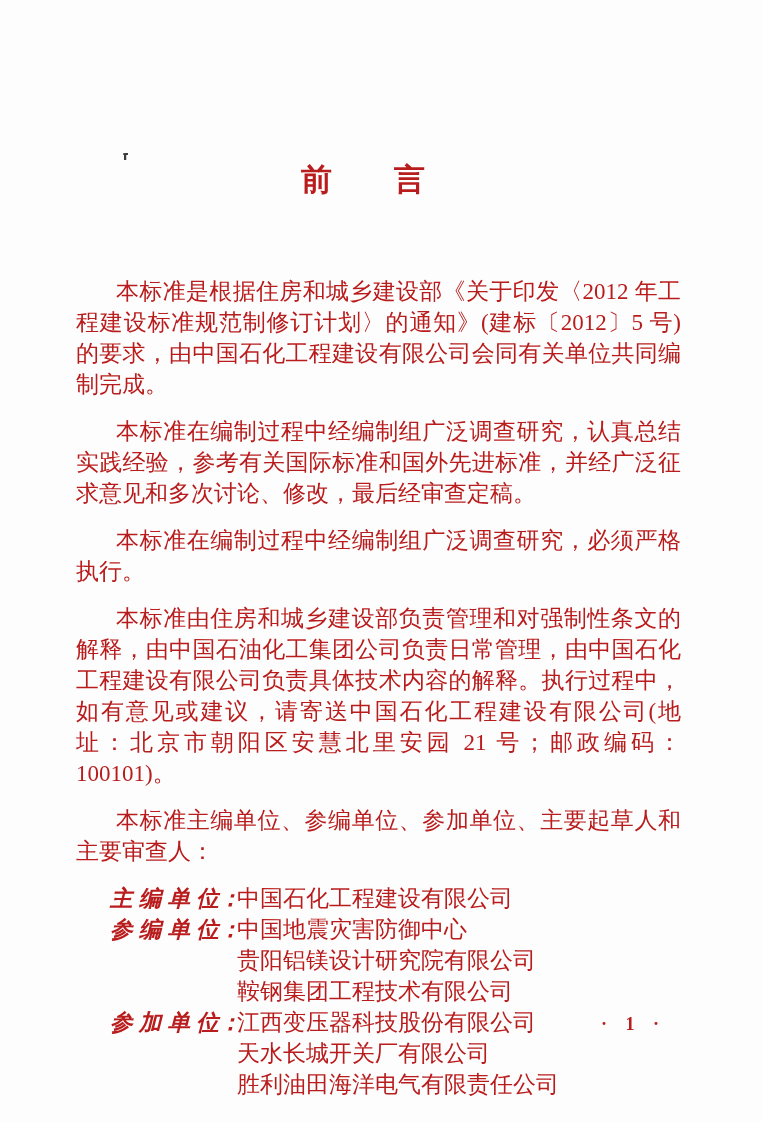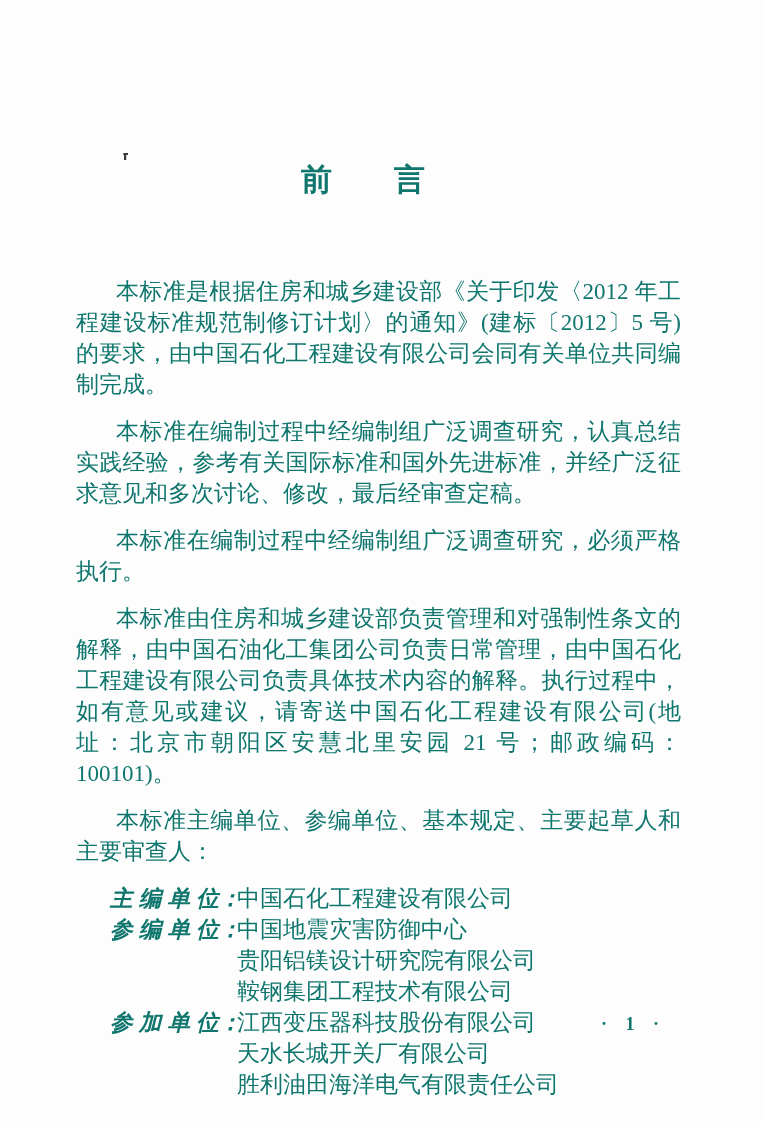--- a/index.html
+++ b/index.html
@@ -6,21 +6,21 @@
     margin: 0;
     padding: 0;
     background: #e8e8e8;
   }
   .page {
     position: relative;
     width: 762px;
     height: 1122px;
     margin: 0 auto;
     background: #fdfdfd;
-    color: #0f766e;
+    color: #b91c1c;
     font-family: "Liberation Serif", "DejaVu Serif", serif;
     overflow: hidden;
     box-sizing: border-box;
   }
   
   .ink-speck {
     position: absolute;
     left: 123px;
     top: 153px;
     width: 5px;
@@ -94,21 +94,21 @@
   <div class="ink-speck"></div>
 
   <h1 class="title">前　　言</h1>
 
   <div class="content">
 
     <p>本标准是根据住房和城乡建设部《关于印发〈2012 年工程建设标准规范制修订计划〉的通知》(建标〔2012〕5 号)的要求，由中国石化工程建设有限公司会同有关单位共同编制完成。</p>
     <p>本标准在编制过程中经编制组广泛调查研究，认真总结实践经验，参考有关国际标准和国外先进标准，并经广泛征求意见和多次讨论、修改，最后经审查定稿。</p>
     <p>本标准在编制过程中经编制组广泛调查研究，必须严格执行。</p>
     <p>本标准由住房和城乡建设部负责管理和对强制性条文的解释，由中国石油化工集团公司负责日常管理，由中国石化工程建设有限公司负责具体技术内容的解释。执行过程中，如有意见或建议，请寄送中国石化工程建设有限公司(地址：北京市朝阳区安慧北里安园 21 号；邮政编码：100101)。</p>
-    <p>本标准主编单位、参编单位、基本规定、主要起草人和主要审查人：</p>
+    <p>本标准主编单位、参编单位、参加单位、主要起草人和主要审查人：</p>
 
     <div class="unit-row">
       <span class="unit-label">主 编 单 位：</span>
       <div class="unit-names">
         <div>中国石化工程建设有限公司</div>
       </div>
     </div>
 
     <div class="unit-row">
       <span class="unit-label">参 编 单 位：</span>

